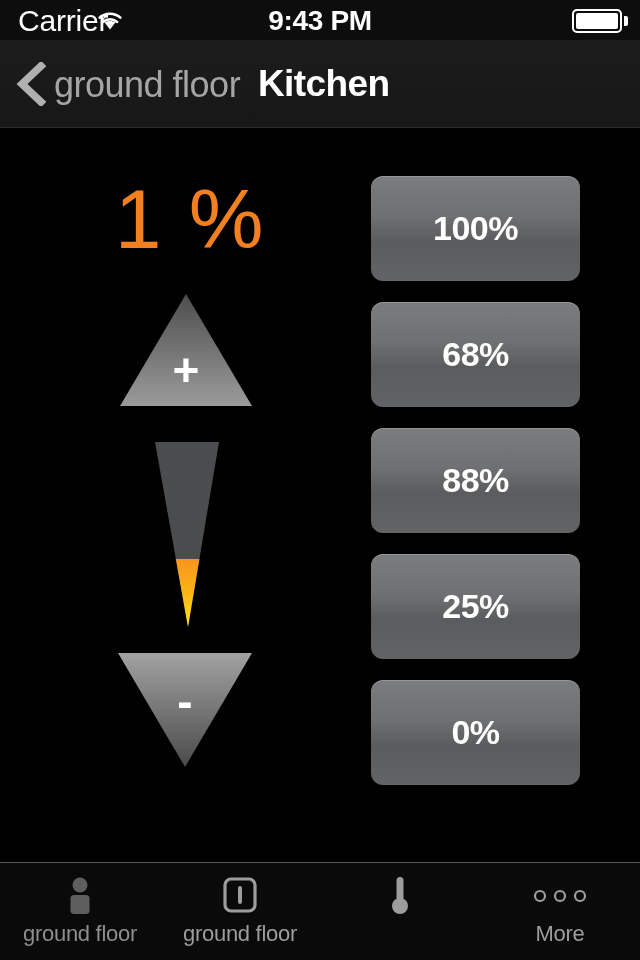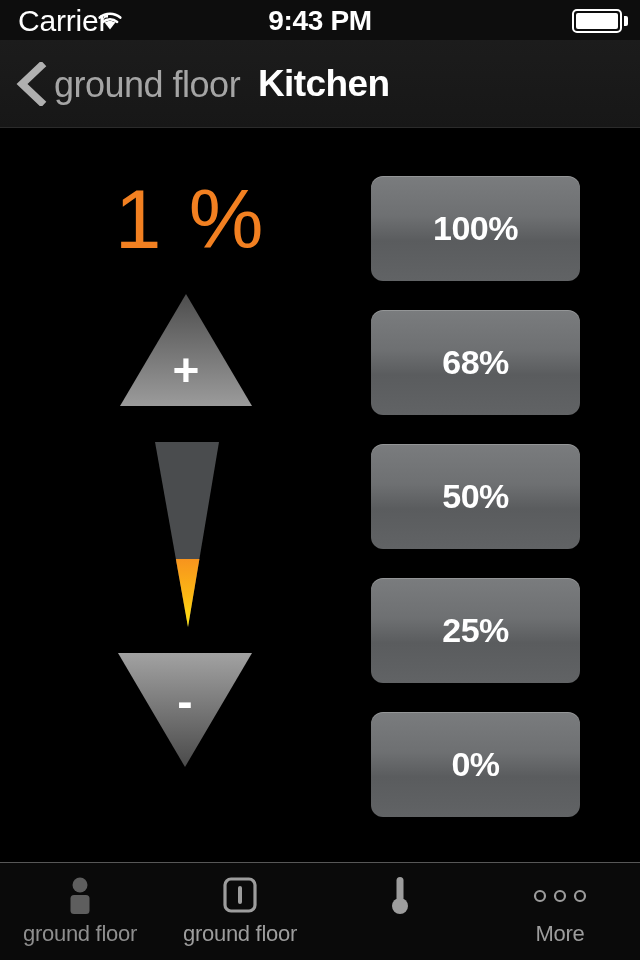--- a/index.html
+++ b/index.html
@@ -177,21 +177,21 @@
   
   .presets {
     position: absolute;
     left: 371px; top: 47px;
     width: 209px;
   }
   .preset-btn {
     position: relative;
     width: 209px;
     height: 105px;
-    margin-bottom: 29px;
+    margin-bottom: 21px;
     border-radius: 12px;
     background: linear-gradient(to bottom, #7a7c7e 0%, #6e7072 38%, #5a5c5e 62%, #616365 100%);
     box-shadow: inset 0 1px 0 rgba(255,255,255,0.20);
     cursor: pointer;
     display: flex;
     align-items: center;
     justify-content: center;
   }
   .preset-btn:last-child { margin-bottom: 0; }
   .preset-label {
@@ -315,21 +315,21 @@
     </div>
 
     <div class="presets">
       <div class="preset-btn">
         <span class="preset-label">100%</span>
       </div>
       <div class="preset-btn">
         <span class="preset-label">68%</span>
       </div>
       <div class="preset-btn">
-        <span class="preset-label">50%</span>
+        <span class="preset-label">88%</span>
       </div>
       <div class="preset-btn">
         <span class="preset-label">25%</span>
       </div>
       <div class="preset-btn">
         <span class="preset-label">0%</span>
       </div>
     </div>
 
   </div>

